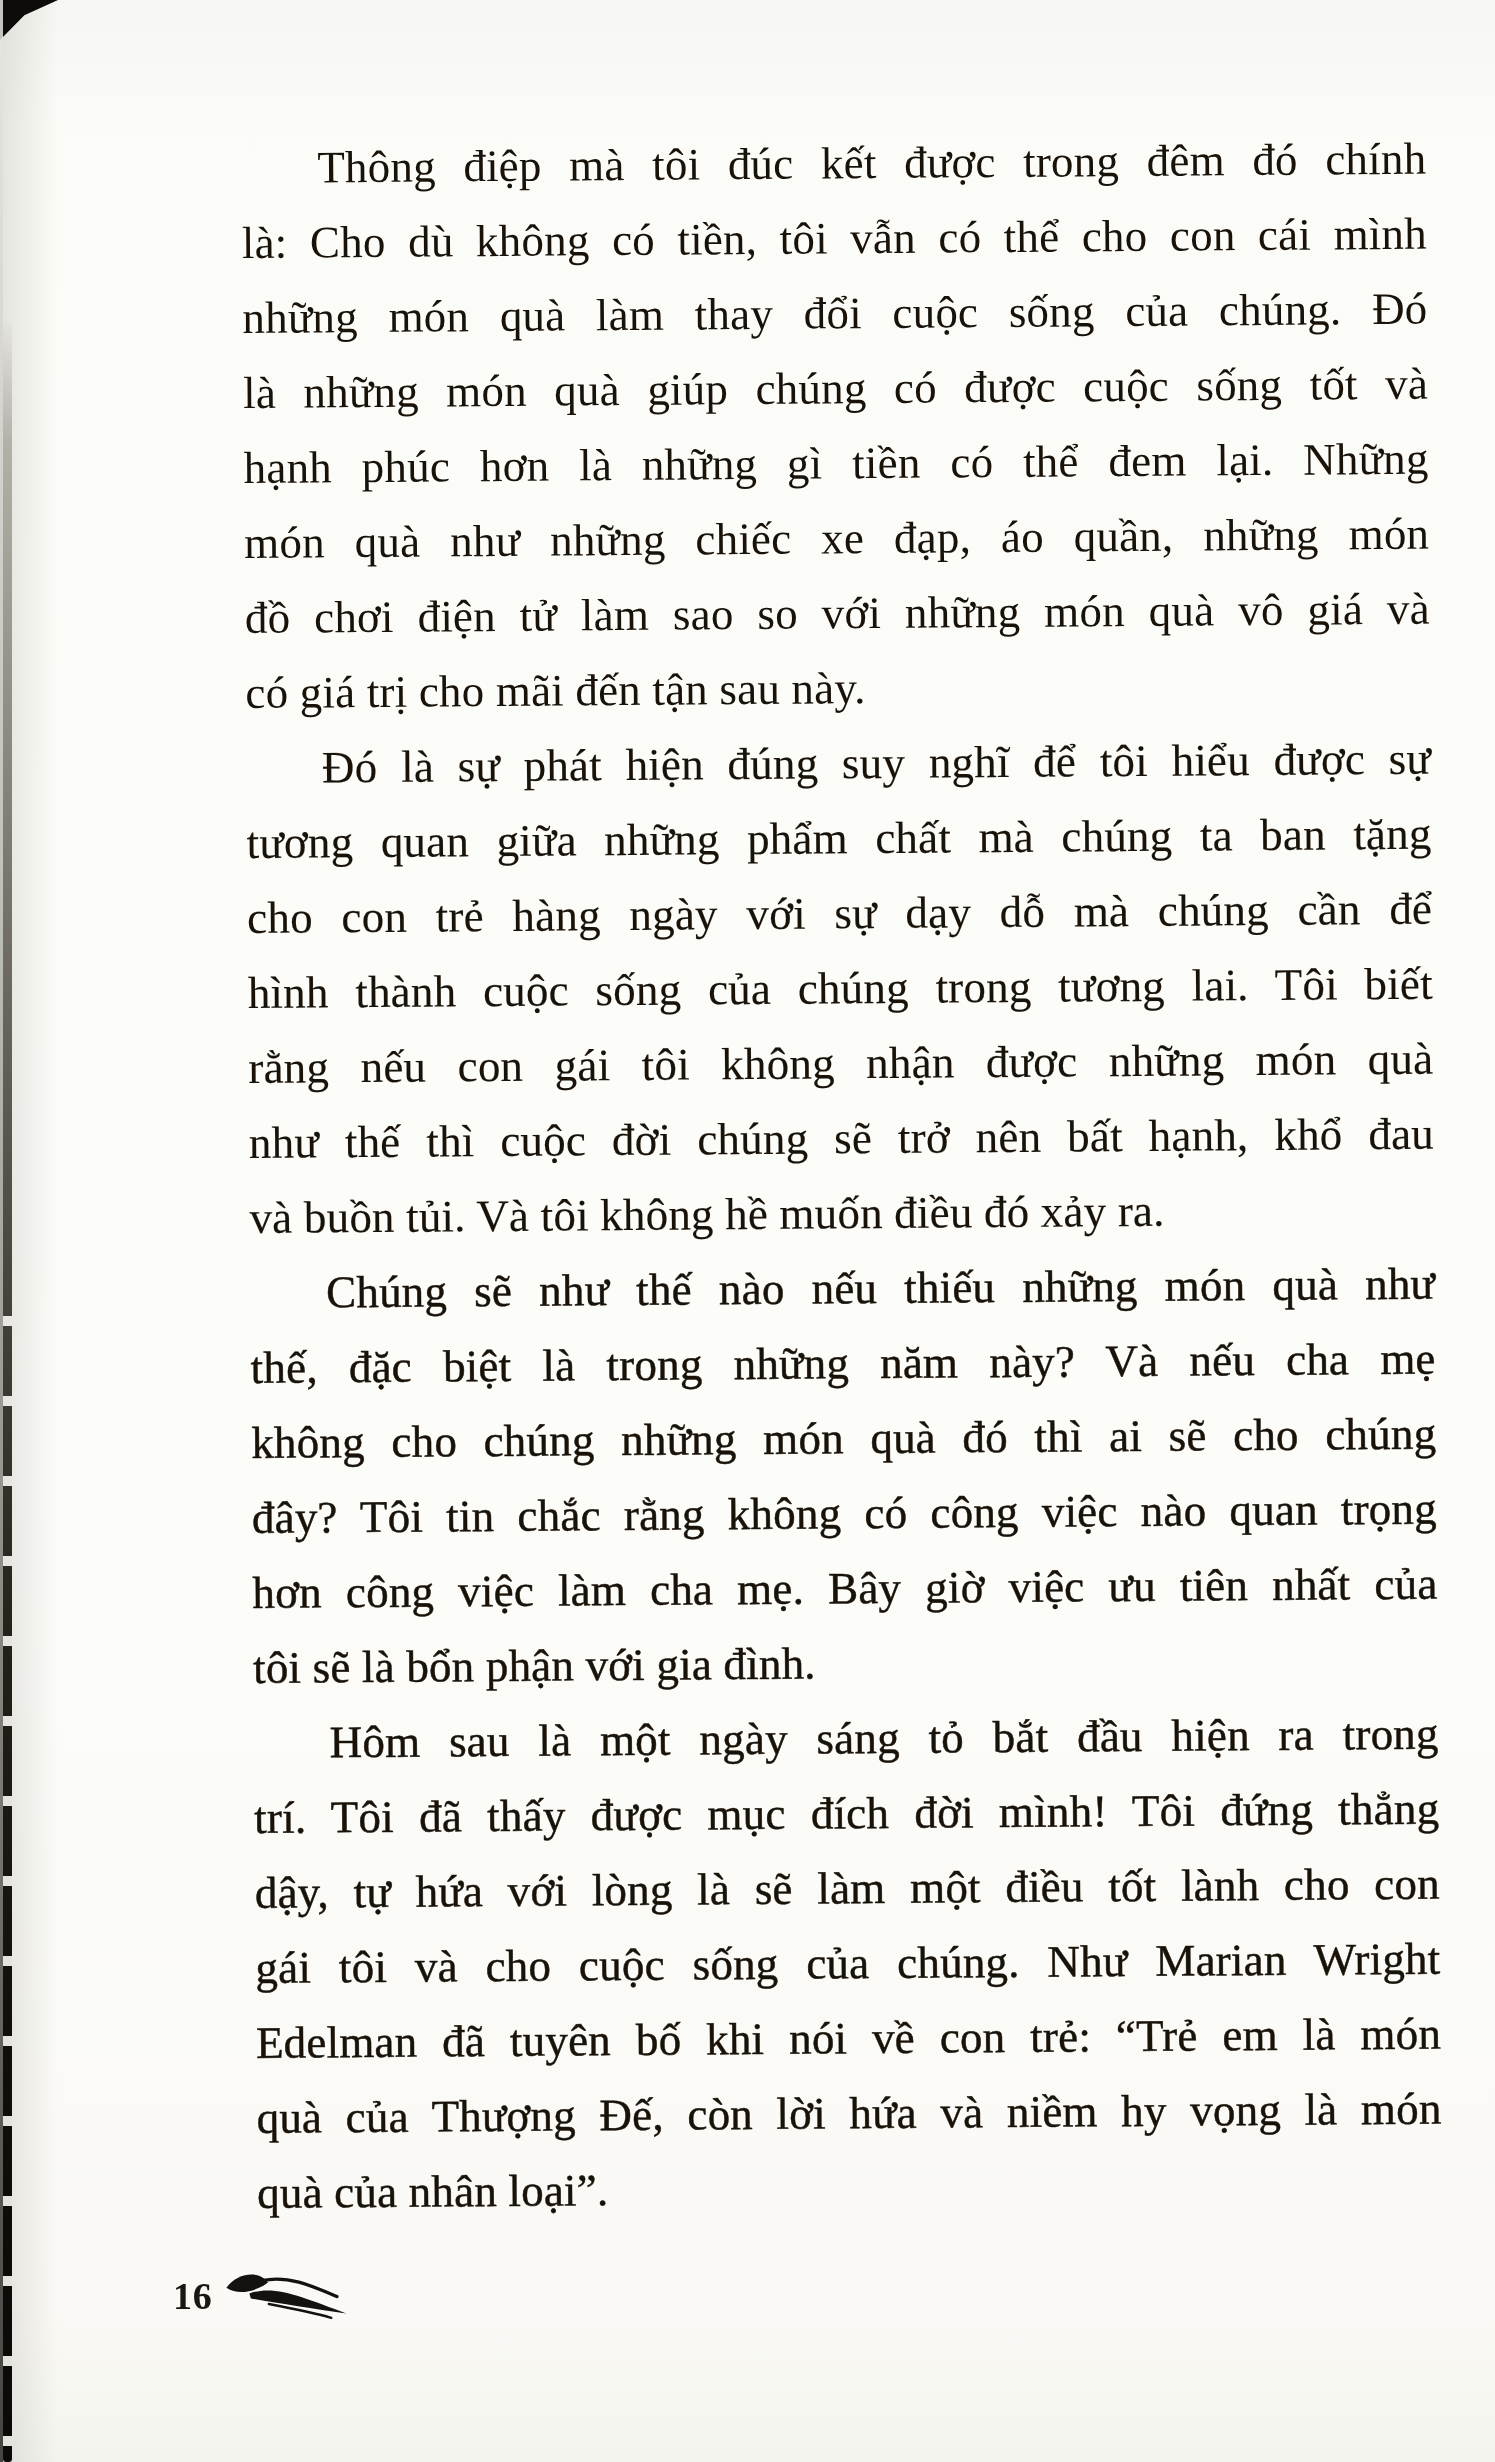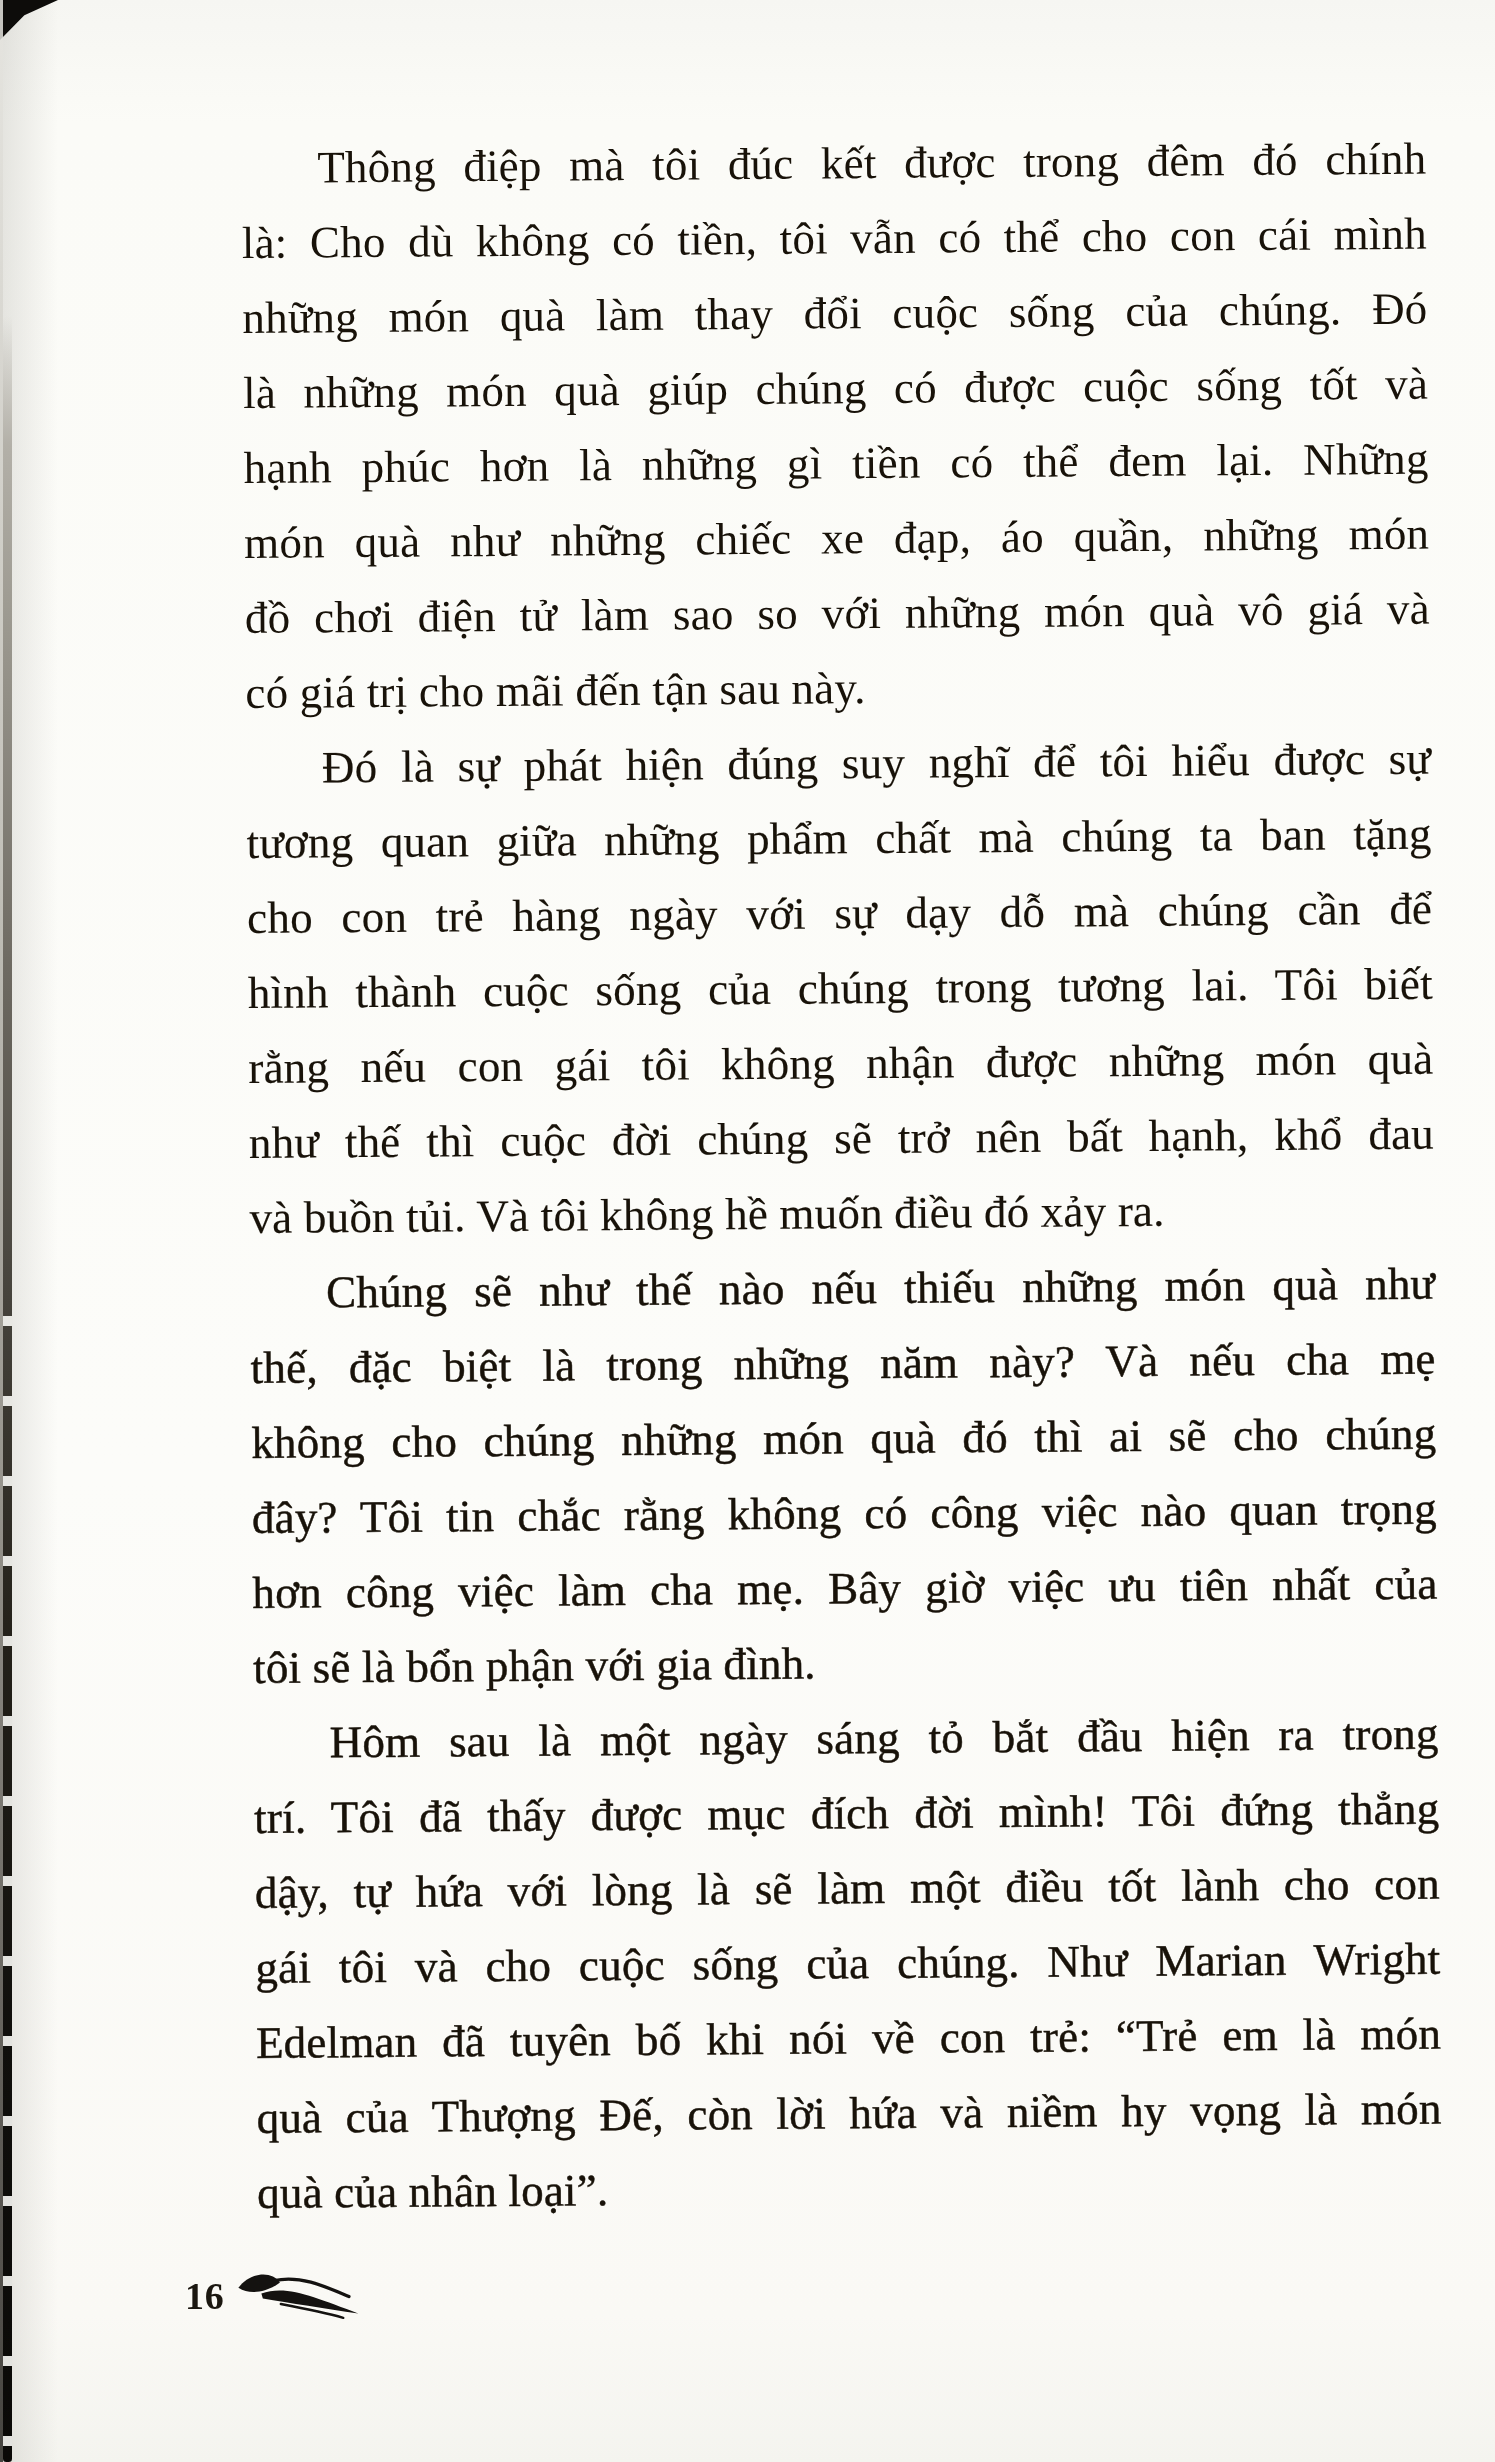--- a/index.html
+++ b/index.html
@@ -114,21 +114,21 @@
   .text-block .para:nth-of-type(4) .line {
     -webkit-text-stroke: 0.5px rgba(24,18,9,0.9);
   }
   .text-block .para:nth-of-type(2) .line {
     -webkit-text-stroke: 0.2px rgba(24,18,9,0.6);
   }
 
   
   .footer {
     position: absolute;
-    left: 185px;
+    left: 173px;
     top: 2265px;
     display: flex;
     align-items: center;
     gap: 3.3px;
     text-align: right;
   }
   .page-number {
     font-size: 38px;
     font-weight: 600;
     color: #1b1710;

